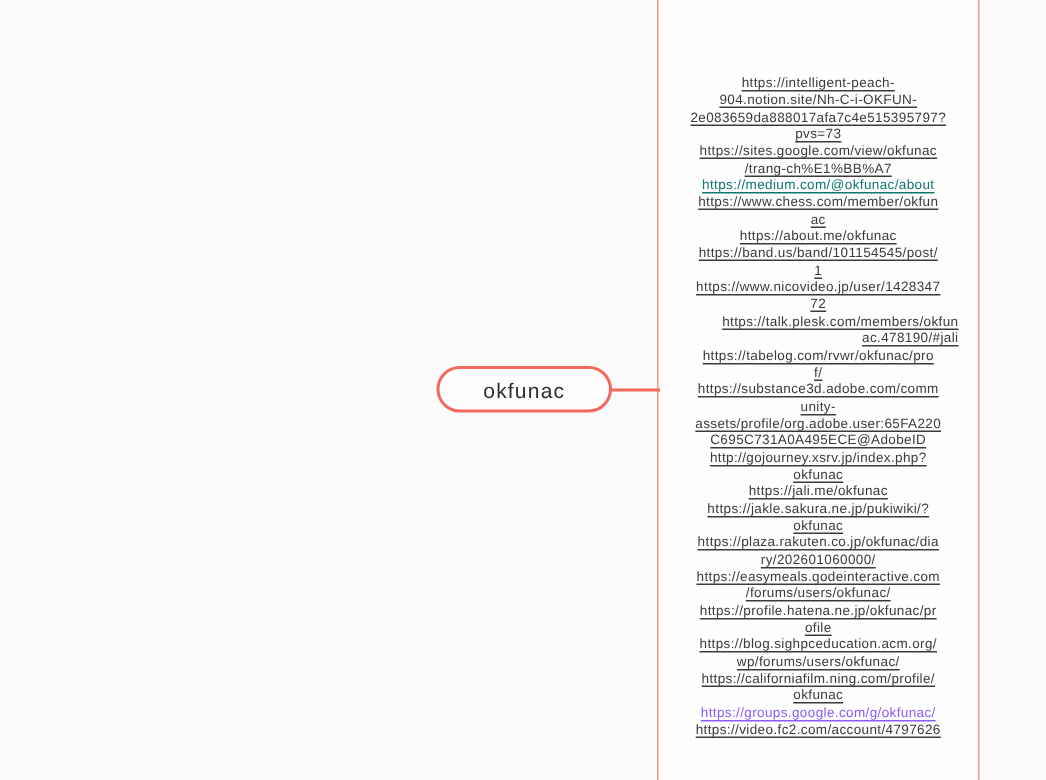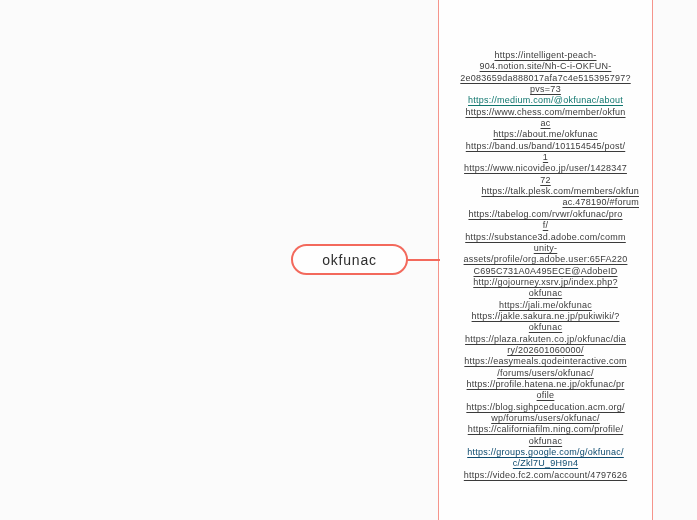--- a/index.html
+++ b/index.html
@@ -90,41 +90,45 @@
   </div>
 
   <div class="url-box" style="border-color: rgb(245, 148, 139); background: rgb(254, 254, 254);">
     <div>
         <a class="link" style="color: rgb(59, 59, 59); margin-top: 48px;">
           <div class="link-line">https://intelligent-peach-</div>
           <div class="link-line">904.notion.site/Nh-C-i-OKFUN-</div>
           <div class="link-line">2e083659da888017afa7c4e515395797?</div>
           <div class="link-line">pvs=73</div>
         </a>
+        <a class="link" style="color: rgb(59, 59, 59);">
+          <div class="link-line">https://sites.google.com/view/okfunac</div>
+          <div class="link-line">/trang-ch%E1%BB%A7</div>
+        </a>
         <a class="link" style="color: #0f766e;">
           <div class="link-line">https://medium.com/@okfunac/about</div>
         </a>
         <a class="link" style="color: rgb(59, 59, 59);">
           <div class="link-line">https://www.chess.com/member/okfun</div>
           <div class="link-line">ac</div>
         </a>
         <a class="link" style="color: rgb(59, 59, 59);">
           <div class="link-line">https://about.me/okfunac</div>
         </a>
         <a class="link" style="color: rgb(59, 59, 59);">
           <div class="link-line">https://band.us/band/101154545/post/</div>
           <div class="link-line">1</div>
         </a>
         <a class="link" style="color: rgb(59, 59, 59);">
           <div class="link-line">https://www.nicovideo.jp/user/1428347</div>
           <div class="link-line">72</div>
         </a>
         <a class="link" style="color: rgb(59, 59, 59); text-align: right;">
           <div class="link-line">https://talk.plesk.com/members/okfun</div>
-          <div class="link-line">ac.478190/#forum</div>
+          <div class="link-line">ac.478190/#jali</div>
         </a>
         <a class="link" style="color: rgb(59, 59, 59);">
           <div class="link-line">https://tabelog.com/rvwr/okfunac/pro</div>
           <div class="link-line">f/</div>
         </a>
         <a class="link" style="color: rgb(59, 59, 59);">
           <div class="link-line">https://substance3d.adobe.com/comm</div>
           <div class="link-line">unity-</div>
           <div class="link-line">assets/profile/org.adobe.user:65FA220</div>
           <div class="link-line">C695C731A0A495ECE@AdobeID</div>
@@ -153,23 +157,22 @@
           <div class="link-line">ofile</div>
         </a>
         <a class="link" style="color: rgb(59, 59, 59);">
           <div class="link-line">https://blog.sighpceducation.acm.org/</div>
           <div class="link-line">wp/forums/users/okfunac/</div>
         </a>
         <a class="link" style="color: rgb(59, 59, 59);">
           <div class="link-line">https://californiafilm.ning.com/profile/</div>
           <div class="link-line">okfunac</div>
         </a>
-        <a class="link" style="color: #0c4a6e;">
+        <a class="link" style="color: #8b5cf6;">
           <div class="link-line">https://groups.google.com/g/okfunac/</div>
-          <div class="link-line">c/Zkl7U_9H9n4</div>
         </a>
         <a class="link" style="color: rgb(59, 59, 59); text-decoration: underline;">
           <div class="link-line">https://video.fc2.com/account/4797626</div>
         </a>
       </div>
   </div>
 
 </div>
 
 </body></html>

